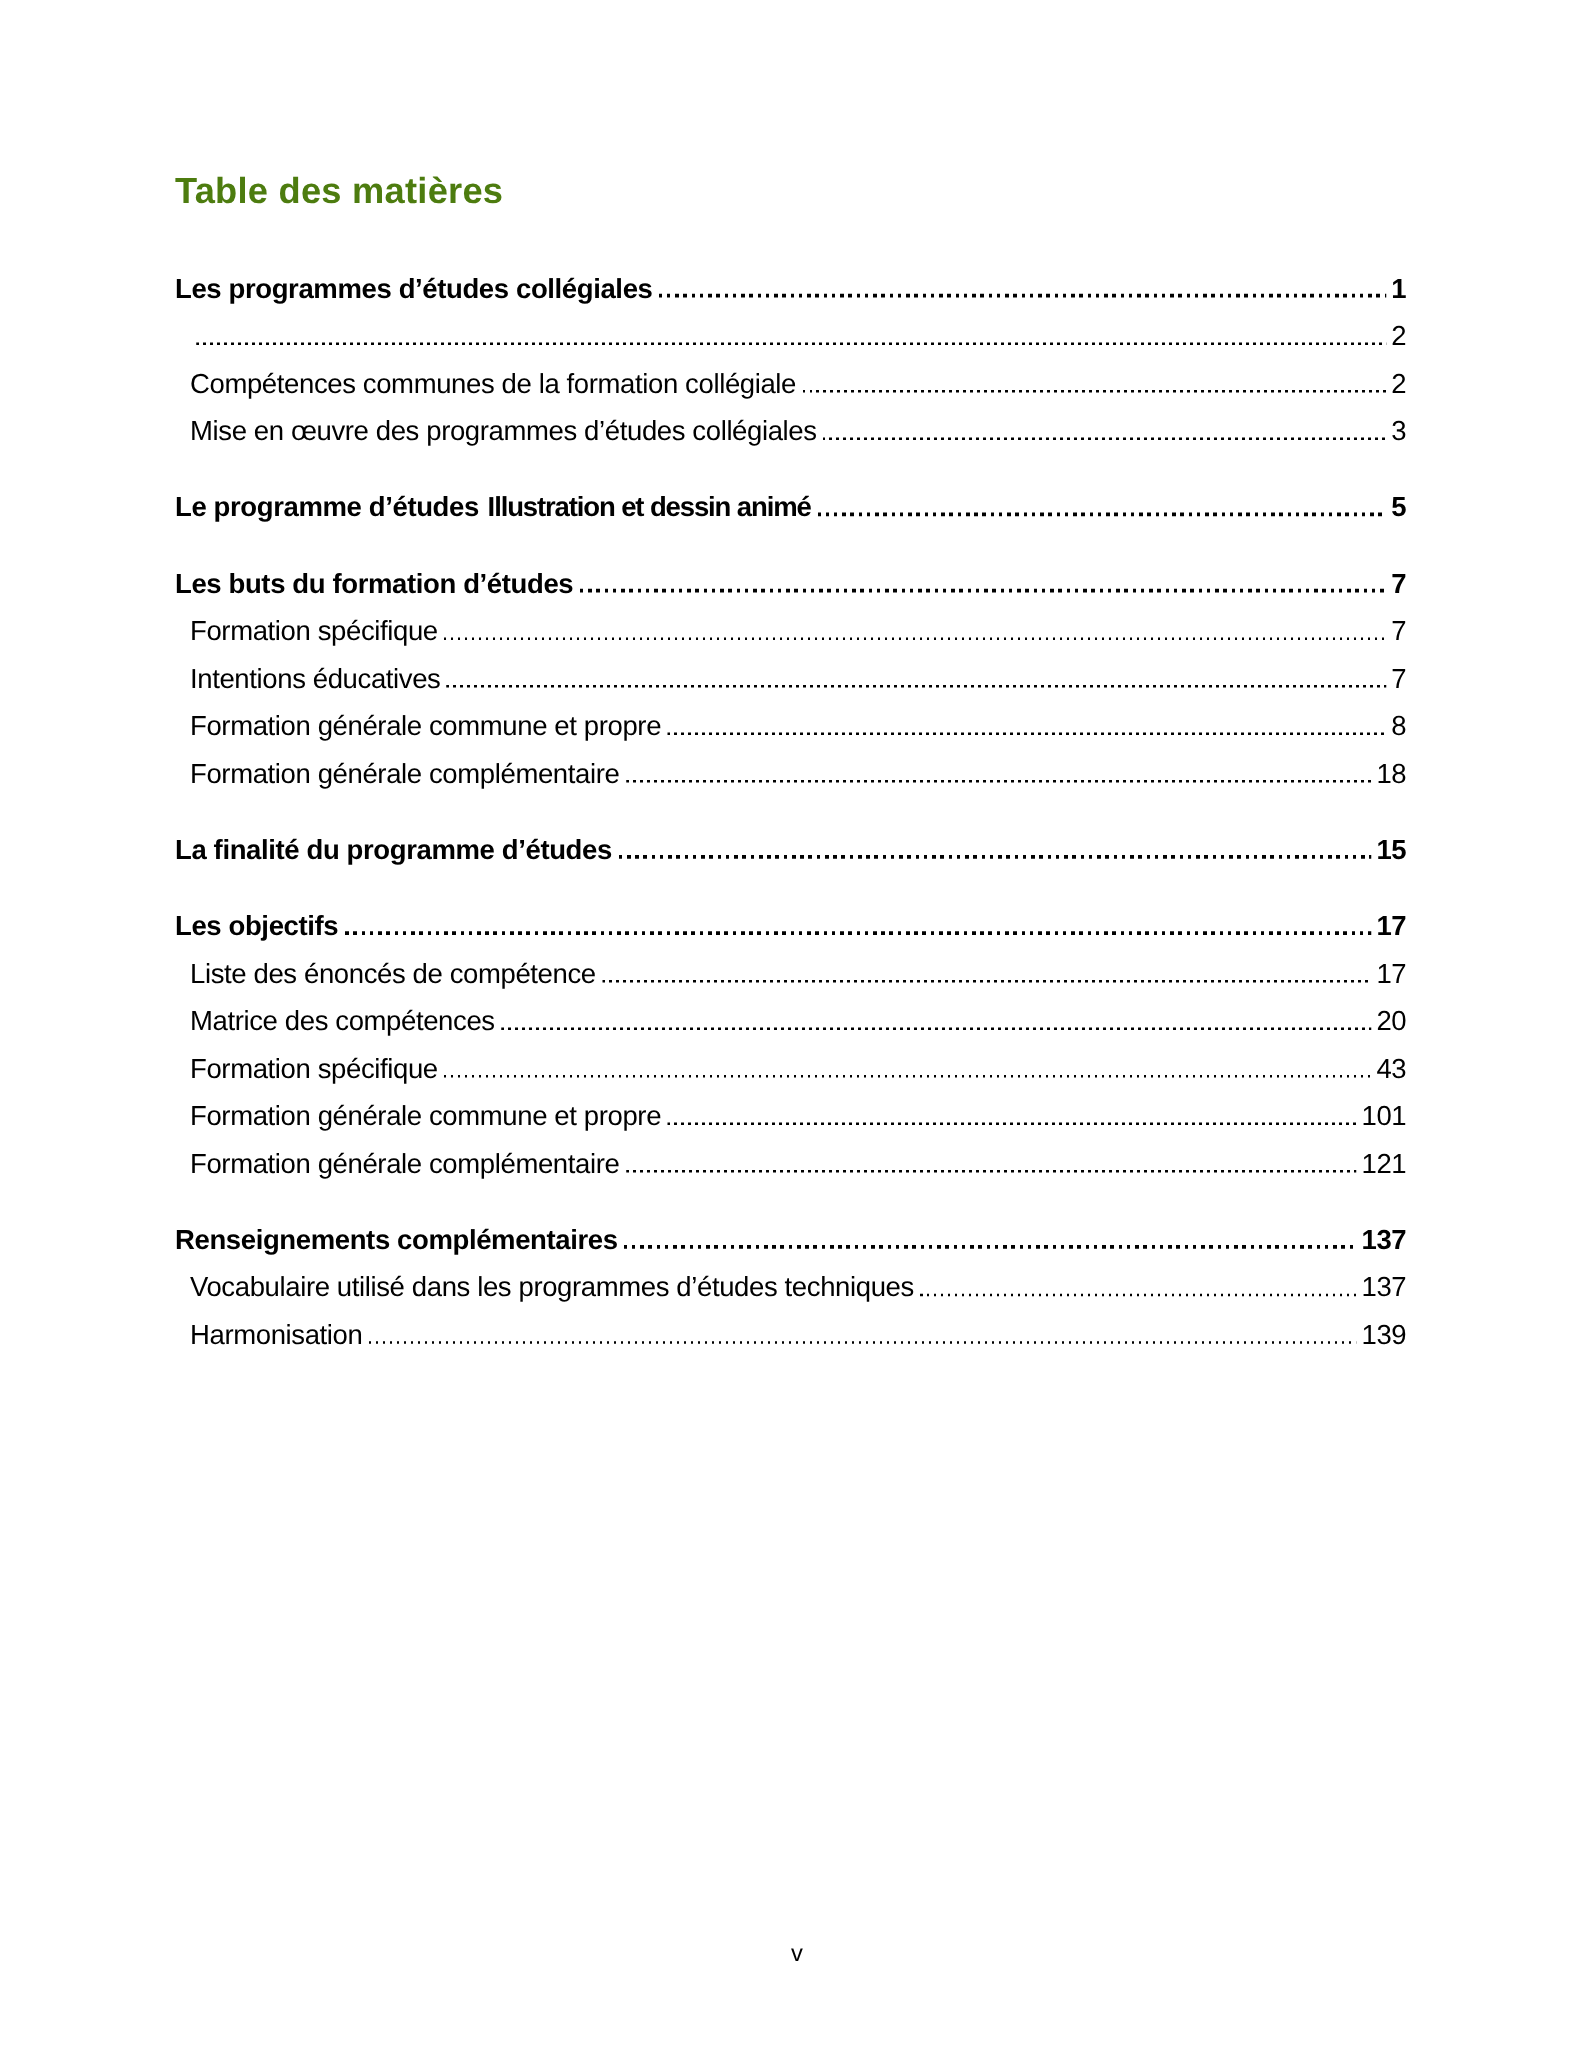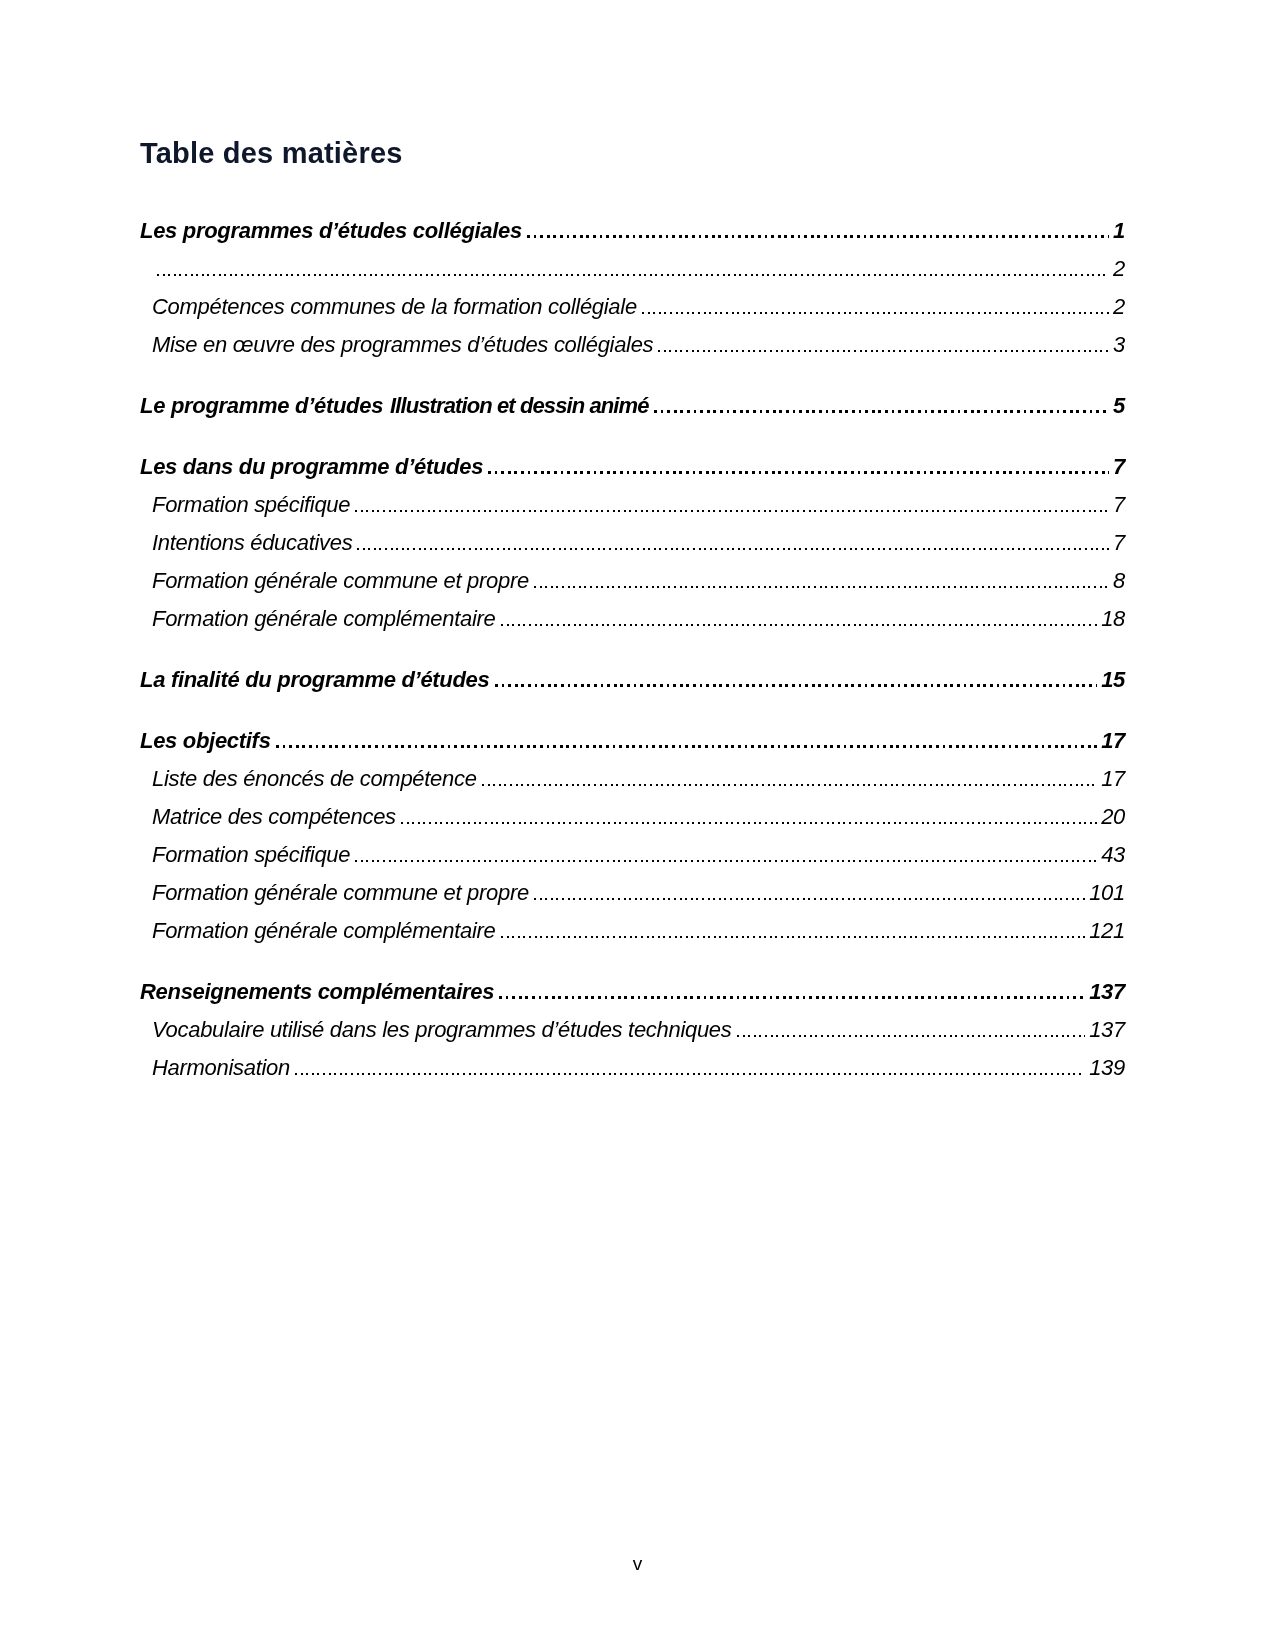--- a/index.html
+++ b/index.html
@@ -19,21 +19,21 @@
     padding: 138px 150px 0 140px;
     position: relative;
   }
   h1.doc-title {
     font-size: 29px;
     line-height: 30px;
     font-weight: bold;
     margin: 0 0 44px 0;
     letter-spacing: 0.2px;
   }
-  .toc { display: block; font-style: italic; }
+  .toc { display: block; }
   .toc-row {
     display: flex;
     align-items: baseline;
     font-size: 22px;
     line-height: 38px;
     letter-spacing: -0.3px;
     white-space: nowrap;
   }
   .toc-row.lvl0 { font-weight: bold; }
   .toc-row.lvl1 { padding-left: 12px; }
@@ -60,21 +60,21 @@
     text-align: center;
     font-size: 19px;
     line-height: 24px;
   }
 </style>
 </head>
 <body>
 
 <div class="page">
 
-  <h1 class="doc-title" style="color: #0f172a;">Table des matières</h1>
+  <h1 class="doc-title" style="color: #4d7c0f;">Table des matières</h1>
 
   <nav class="toc" id="toc">
       <div class="toc-row lvl0">
         <span class="toc-label">Les programmes d’études collégiales</span>
         <span class="toc-dots"></span>
         <span class="toc-page">1</span>
       </div>
       <div class="toc-row lvl1">
         <span class="toc-dots"></span>
         <span class="toc-page">2</span>
@@ -89,21 +89,21 @@
         <span class="toc-dots"></span>
         <span class="toc-page">3</span>
       </div>
       <div class="toc-row lvl0 gap">
         <span class="toc-label">Le programme d’études</span>
         <span class="toc-label program">Illustration et dessin animé</span>
         <span class="toc-dots"></span>
         <span class="toc-page">5</span>
       </div>
       <div class="toc-row lvl0 gap">
-        <span class="toc-label">Les dans du programme d’études</span>
+        <span class="toc-label">Les buts du formation d’études</span>
         <span class="toc-dots"></span>
         <span class="toc-page">7</span>
       </div>
       <div class="toc-row lvl1">
         <span class="toc-label">Formation spécifique</span>
         <span class="toc-dots"></span>
         <span class="toc-page">7</span>
       </div>
       <div class="toc-row lvl1">
         <span class="toc-label">Intentions éducatives</span>

